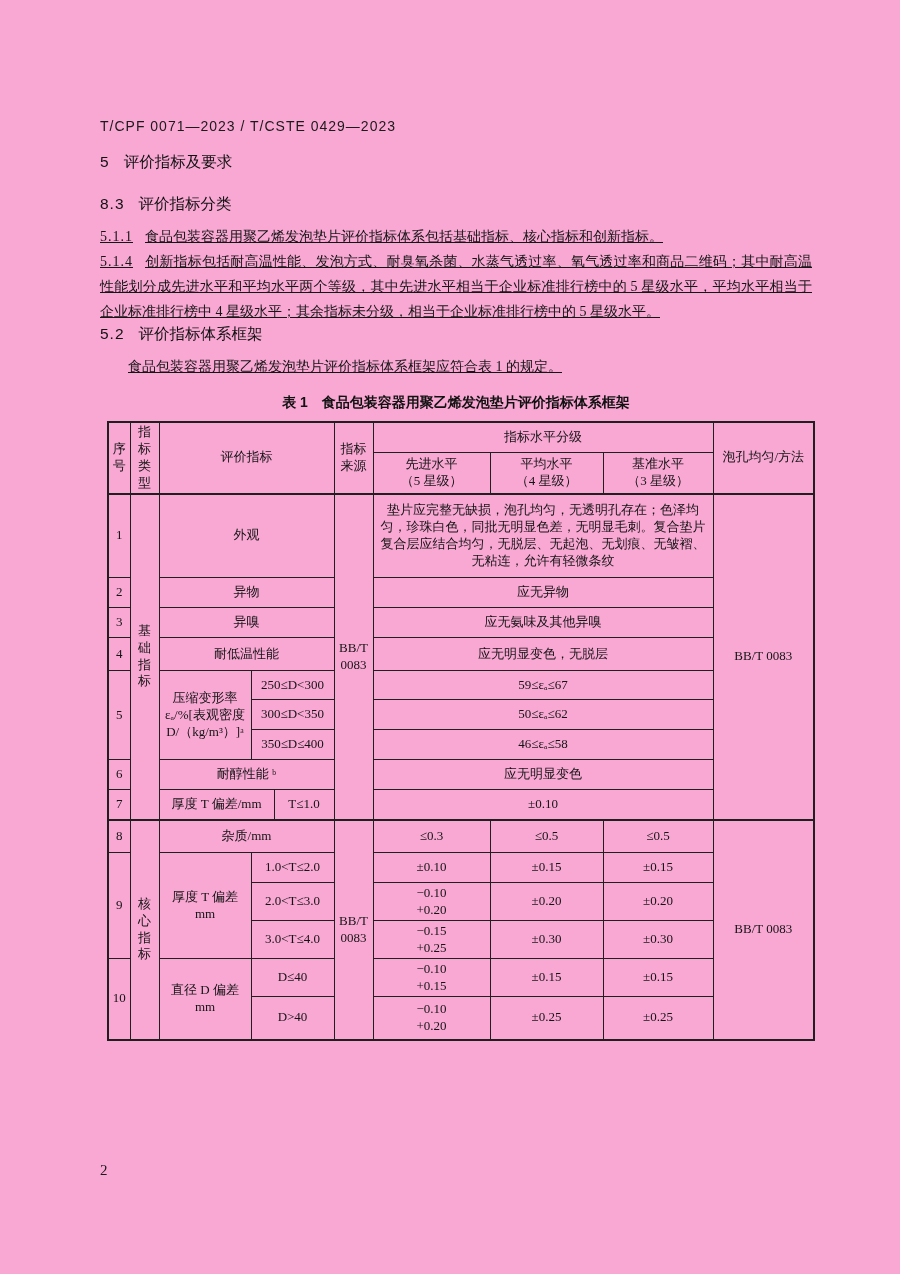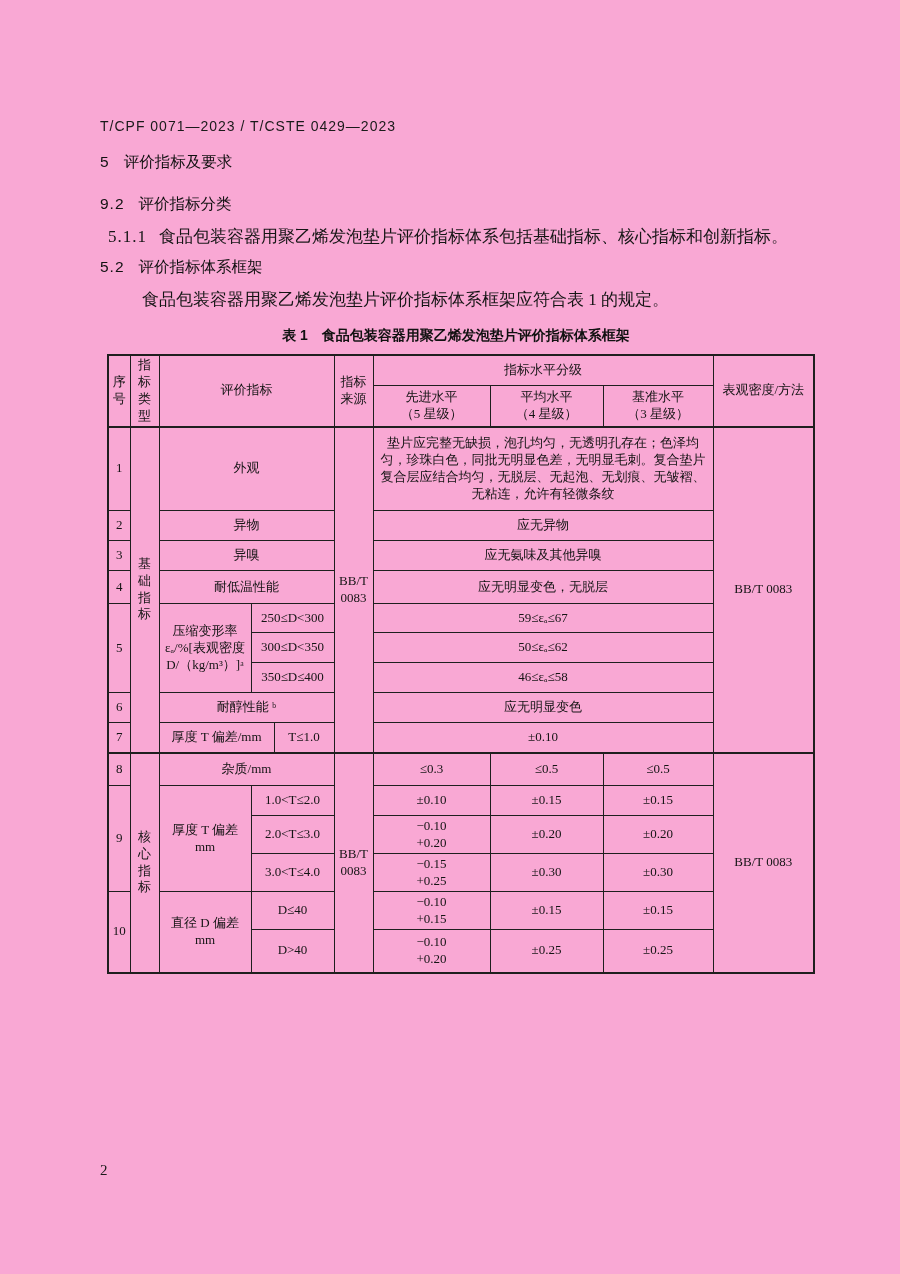--- a/index.html
+++ b/index.html
@@ -17,22 +17,23 @@
   .h-sec{
     font-family:"Liberation Sans","DejaVu Sans",sans-serif;
     font-size:15.5px;font-weight:normal;margin:0;color:#111;
   }
   .h5{margin-top:18px;}
   .h51{margin-top:21px;}
   .h52{}
   .h-num{margin-right:14px;letter-spacing:1px;}
   .body-block{margin-top:9px;}
   .body-p{
-    margin:8px;font-size:17px;line-height:25px;text-align:justify;
+    margin:0;font-size:14px;line-height:25px;text-align:justify;
     color:#151515;
+    text-decoration:underline;
   }
   .pnum{margin-right:12px;letter-spacing:1px;}
   .p-indent{text-indent:2em;margin-top:9px;}
   .tbl-caption{
     margin-top:15px;text-align:center;
     font-family:"Liberation Sans","DejaVu Sans",sans-serif;
     font-size:14px;font-weight:bold;color:#111;
   }
   .cap-num{margin-right:14px;}
   table.t1{
@@ -64,24 +65,25 @@
 </head>
 <body>
 
 <div class="page">
   <div class="content">
 
     <div class="doc-code">T/CPF 0071—2023 / T/CSTE 0429—2023</div>
 
     <h2 class="h-sec h5"><span class="h-num">5</span><span>评价指标及要求</span></h2>
 
-    <h2 class="h-sec h51"><span class="h-num">9.2</span><span>评价指标分类</span></h2>
+    <h2 class="h-sec h51"><span class="h-num">8.3</span><span>评价指标分类</span></h2>
 
     <div class="body-block">
       <p class="body-p"><span class="pnum">5.1.1</span><span>食品包装容器用聚乙烯发泡垫片评价指标体系包括基础指标、核心指标和创新指标。</span></p>
+      <p class="body-p"><span class="pnum">5.1.4</span><span>创新指标包括耐高温性能、发泡方式、耐臭氧杀菌、水蒸气透过率、氧气透过率和商品二维码；其中耐高温性能划分成先进水平和平均水平两个等级，其中先进水平相当于企业标准排行榜中的 5 星级水平，平均水平相当于企业标准排行榜中 4 星级水平；其余指标未分级，相当于企业标准排行榜中的 5 星级水平。</span></p>
     </div>
 
     <h2 class="h-sec h52"><span class="h-num">5.2</span><span>评价指标体系框架</span></h2>
 
     <p class="body-p p-indent"><span>食品包装容器用聚乙烯发泡垫片评价指标体系框架应符合表 1 的规定。</span></p>
 
     <div class="tbl-caption"><span class="cap-num">表 1</span><span>食品包装容器用聚乙烯发泡垫片评价指标体系框架</span></div>
 
     <table class="t1">
       <colgroup>
@@ -99,21 +101,21 @@
       <tbody>
         <tr class="hr1">
           <th rowspan="2">序
 号</th>
           <th rowspan="2">指标
 类型</th>
           <th rowspan="2" colspan="3">评价指标</th>
           <th rowspan="2">指标
 来源</th>
           <th colspan="3">指标水平分级</th>
-          <th rowspan="2">表观密度/方法</th>
+          <th rowspan="2">泡孔均匀/方法</th>
         </tr>
         <tr class="hr2">
           <th>先进水平
 （5 星级）</th>
           <th>平均水平
 （4 星级）</th>
           <th>基准水平
 （3 星级）</th>
         </tr>
 

